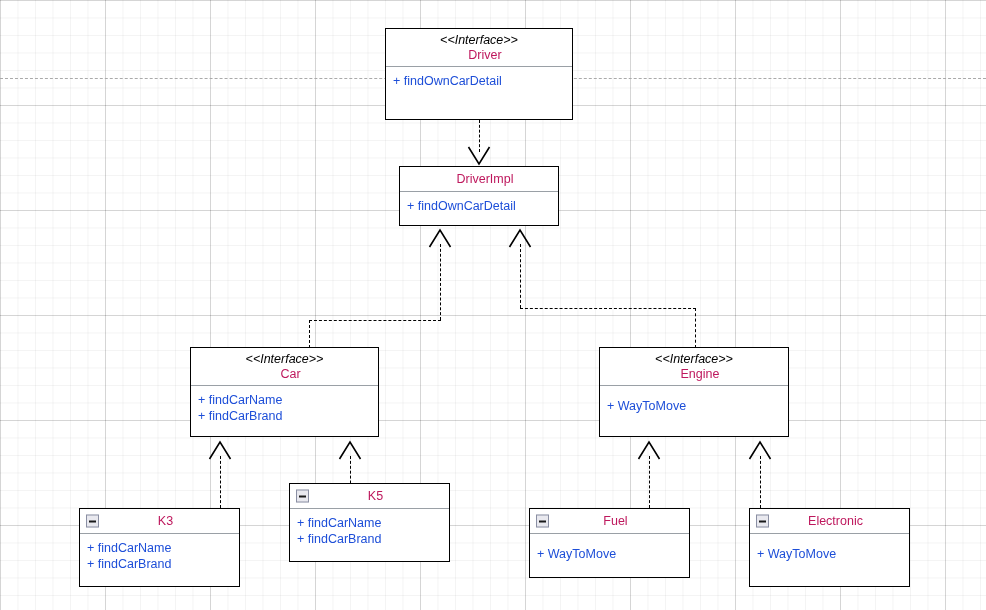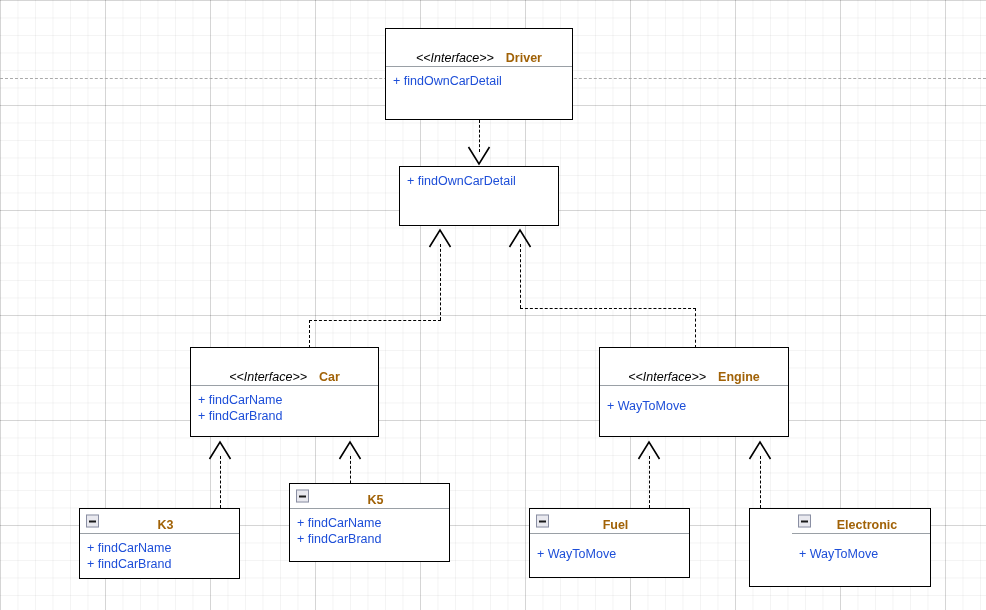--- a/index.html
+++ b/index.html
@@ -45,35 +45,36 @@
   .uml-box {
     position: absolute;
     background: #ffffff;
     border: 1.6px solid #000000;
     display: flex;
     flex-direction: column;
   }
   .uml-header {
     border-bottom: 1.3px solid #9aa0a6;
     display: flex;
-    align-items: flex-end;
+    flex-direction: column;
+    align-items: center;
     justify-content: center;
     position: relative;
     flex: none;
   }
   .stereotype {
     font-style: italic;
     font-size: 12.5px;
     color: #000;
     line-height: 15px;
   }
   .cls-name {
-    font-weight: bold;
+    font-weight: normal;
     font-size: 12.5px;
-    color: #a16207;
+    color: #be185d;
     line-height: 15px;
     margin-left: 12px;
   }
   .uml-body {
     flex: 1 1 auto;
     padding: 6px 7px 4px 7px;
   }
   .member {
     font-size: 12.5px;
     color: #1d4ed8;
@@ -183,20 +184,23 @@
     <div class="uml-header" style="height:38px;">
       <div class="stereotype">&lt;&lt;Interface&gt;&gt;</div>
       <div class="cls-name">Driver</div>
     </div>
     <div class="uml-body">
       <div class="member">+ findOwnCarDetail</div>
     </div>
   </div>
 
   <div class="uml-box" style="left:399px; top:166px; width:160px; height:60px;">
+    <div class="uml-header" style="height:25px;">
+      <div class="cls-name">DriverImpl</div>
+    </div>
     <div class="uml-body">
       <div class="member">+ findOwnCarDetail</div>
     </div>
   </div>
 
   <div class="uml-box" style="left:190px; top:347px; width:189px; height:90px;">
     <div class="uml-header" style="height:38px;">
       <div class="stereotype">&lt;&lt;Interface&gt;&gt;</div>
       <div class="cls-name">Car</div>
     </div>
@@ -209,21 +213,21 @@
   <div class="uml-box" style="left:599px; top:347px; width:190px; height:90px;">
     <div class="uml-header" style="height:38px;">
       <div class="stereotype">&lt;&lt;Interface&gt;&gt;</div>
       <div class="cls-name">Engine</div>
     </div>
     <div class="uml-body pad-body-tall">
       <div class="member">+ WayToMove</div>
     </div>
   </div>
 
-  <div class="uml-box" style="left:79px; top:508px; width:161px; height:71px;">
+  <div class="uml-box" style="left:79px; top:508px; width:161px; height:79px;">
     <div class="uml-header" style="height:25px;">
       <span class="collapse-icon"></span>
       <div class="cls-name">K3</div>
     </div>
     <div class="uml-body">
       <div class="member">+ findCarName</div>
       <div class="member">+ findCarBrand</div>
     </div>
   </div>
 
@@ -241,21 +245,21 @@
   <div class="uml-box" style="left:529px; top:508px; width:161px; height:70px;">
     <div class="uml-header" style="height:25px;">
       <span class="collapse-icon"></span>
       <div class="cls-name">Fuel</div>
     </div>
     <div class="uml-body pad-body-tall">
       <div class="member">+ WayToMove</div>
     </div>
   </div>
 
-  <div class="uml-box" style="left:749px; top:508px; width:182px; height:79px;padding-left:42px;">
+  <div class="uml-box" style="left:749px; top:508px; width:161px; height:79px;">
     <div class="uml-header" style="height:25px;">
       <span class="collapse-icon"></span>
       <div class="cls-name">Electronic</div>
     </div>
     <div class="uml-body pad-body-tall">
       <div class="member">+ WayToMove</div>
     </div>
   </div>
 
 </div>

